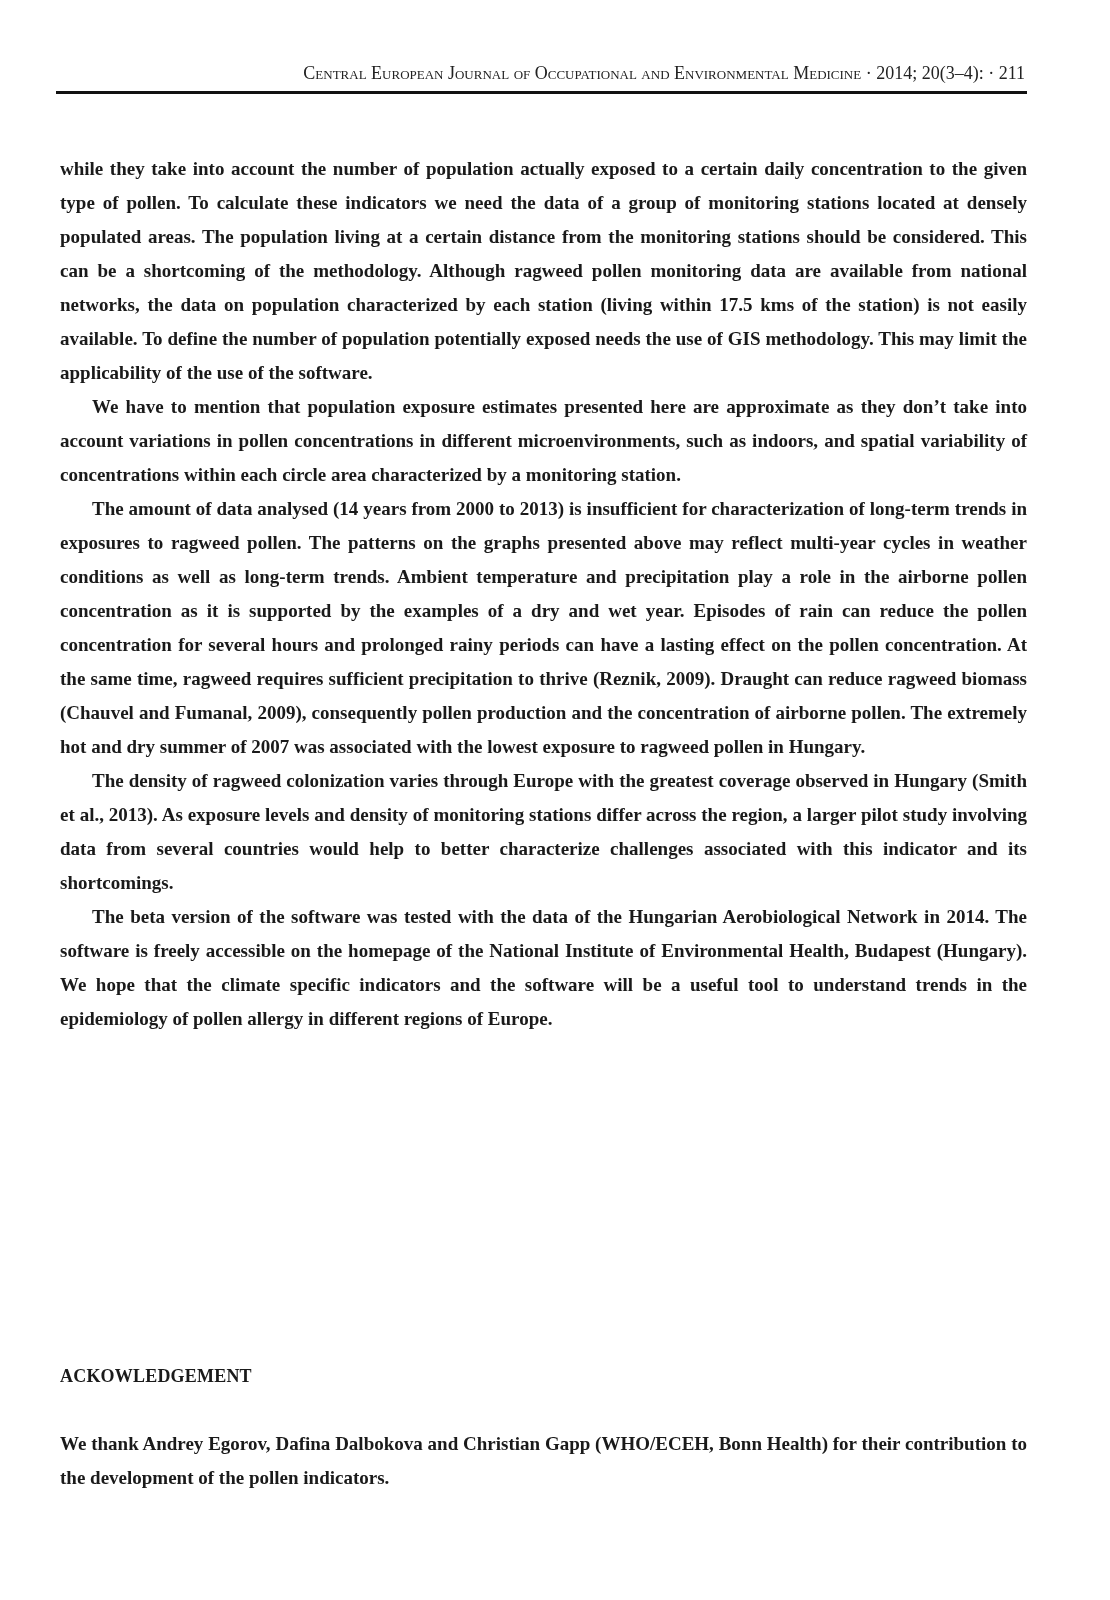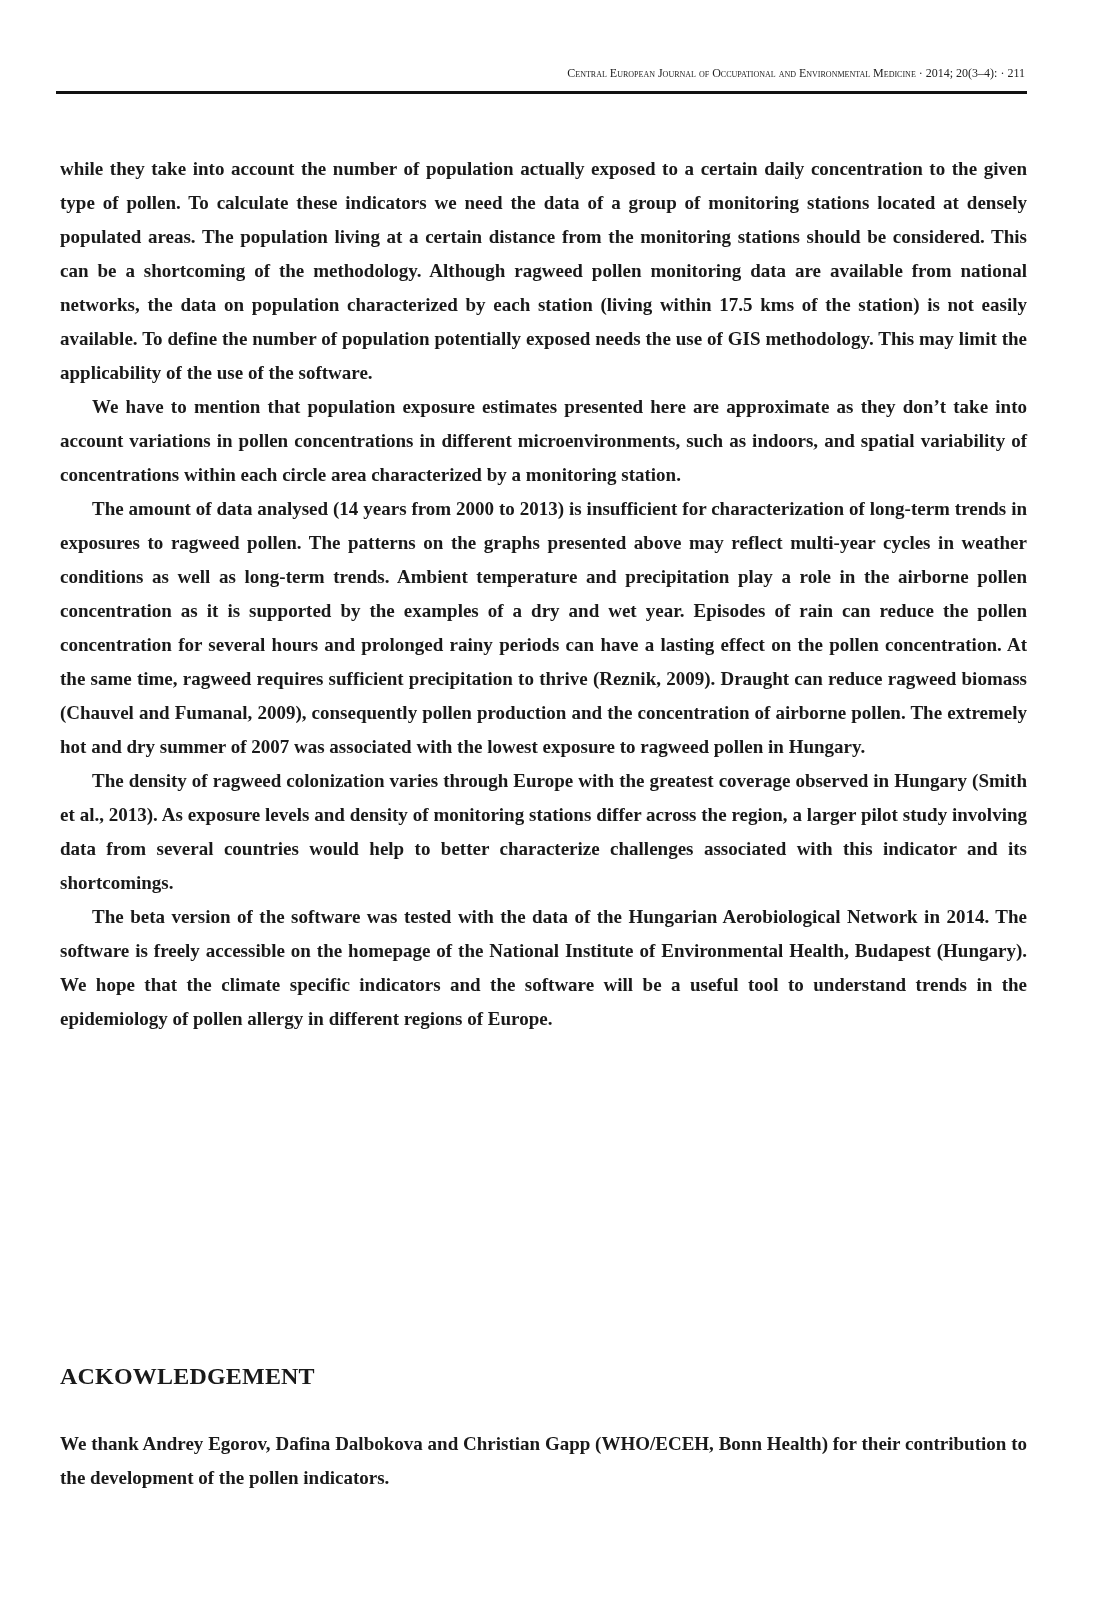--- a/index.html
+++ b/index.html
@@ -15,21 +15,21 @@
       font-family: "Liberation Serif", "DejaVu Serif", serif;
       color: #1a1a1a;
     }
     .running-header {
       position: absolute;
       left: 56px;
       right: 83px;
       top: 58px;
       height: 36px;
       text-align: right;
-      font-size: 12px;
+      font-size: 18px;
       font-variant: small-caps;
       letter-spacing: 0px;
       line-height: 30px;
       color: #222;
       white-space: nowrap;
       padding-right: 2px;
     }
     .header-rule {
       position: absolute;
       left: 56px;
@@ -52,21 +52,21 @@
       hyphens: manual;
       font-weight: bold;
     }
     .para.indent {
       text-indent: 32px;
     }
     .section-heading {
       position: absolute;
       left: 60px;
       top: 1360px;
-      font-size: 24px;
+      font-size: 18px;
       font-weight: bold;
       line-height: 32px;
       margin: 0;
       letter-spacing: 0.2px;
       text-align: center;
     }
     .ack {
       position: absolute;
       left: 60px;
       width: 967px;

